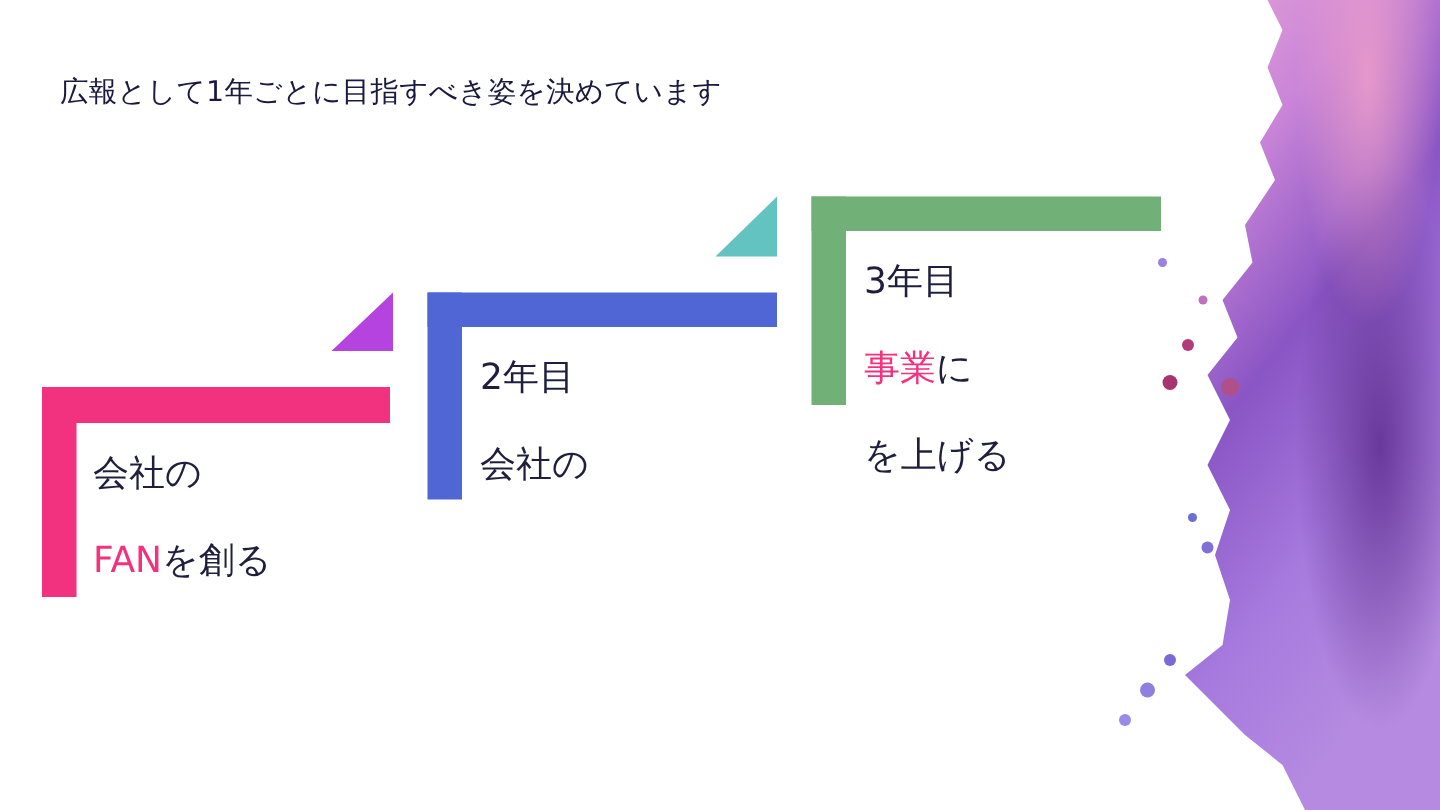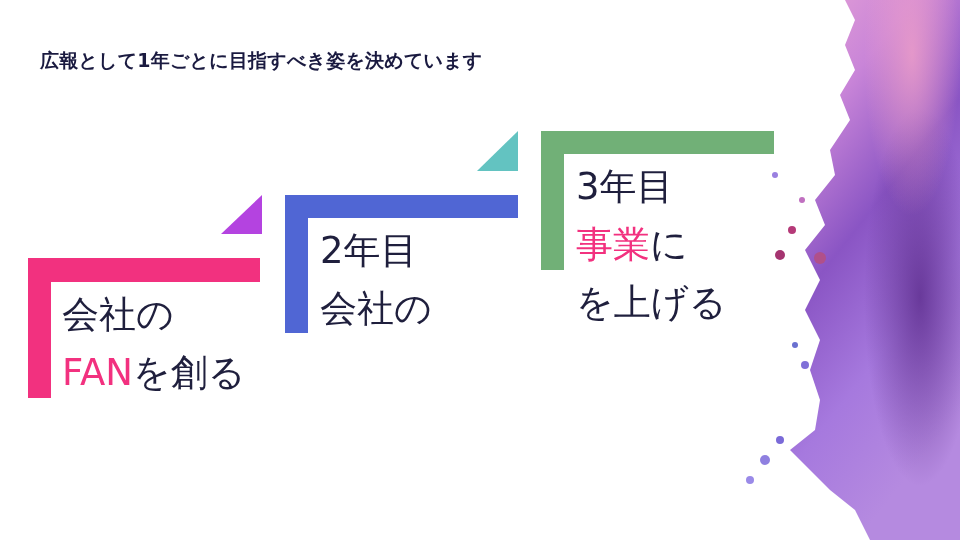--- a/index.html
+++ b/index.html
@@ -4,27 +4,27 @@
   <style>
     html, body { margin: 0; padding: 0; }
     body {
       width: 960px; height: 540px; position: relative; overflow: hidden;
       background: #ffffff;
       font-family: "DejaVu Sans", "Liberation Sans", sans-serif;
       color: #1f1f3d;
     }
     .title {
       position: absolute; left: 40px; top: 48px;
-      font-size: 19px; font-weight: bold; color: #1a1a40;
+      font-size: 19px; font-weight: normal; color: #1a1a40;
       letter-spacing: 0.2px;
     }
     .bar { position: absolute; }
     .tri { position: absolute; width: 0; height: 0; }
     .step-text {
-      position: absolute; font-size: 37px; line-height: 58px; color: #1f1f3d;
+      position: absolute; font-size: 24px; line-height: 58px; color: #1f1f3d;
       white-space: nowrap;
     }
     .hl { color: #f2317f; font-weight: normal; }
     .watercolor {
       position: absolute; right: 0; top: 0; width: 240px; height: 540px;
     }
   </style>
 </head>
 <body>
 

